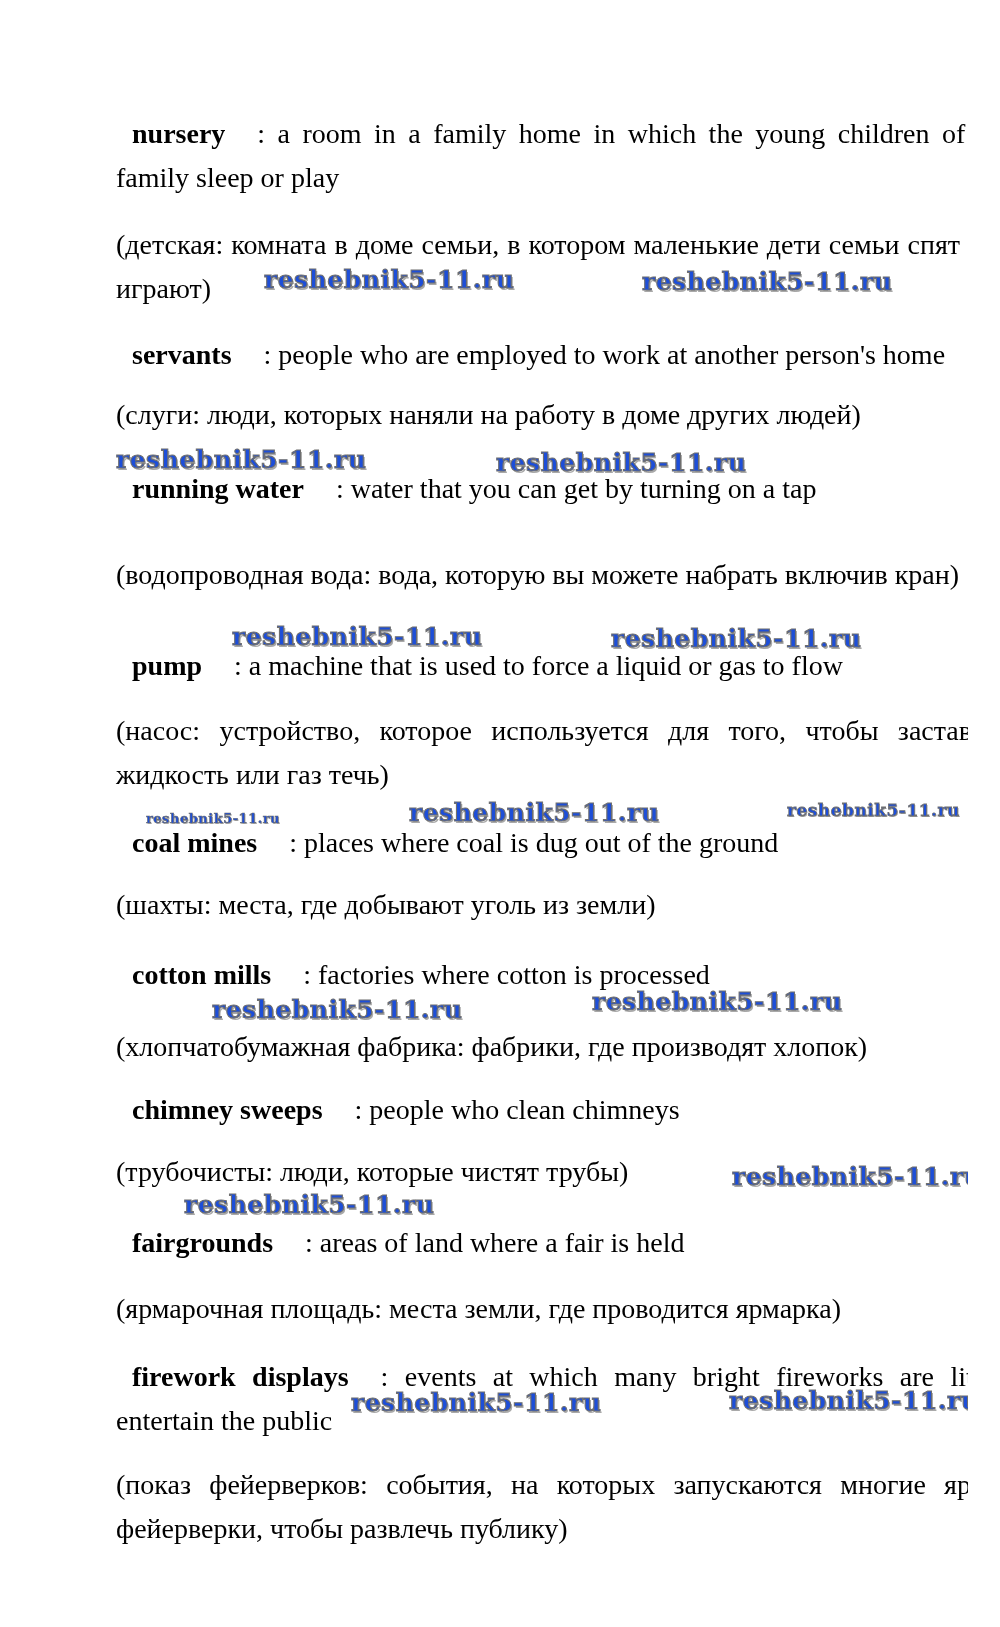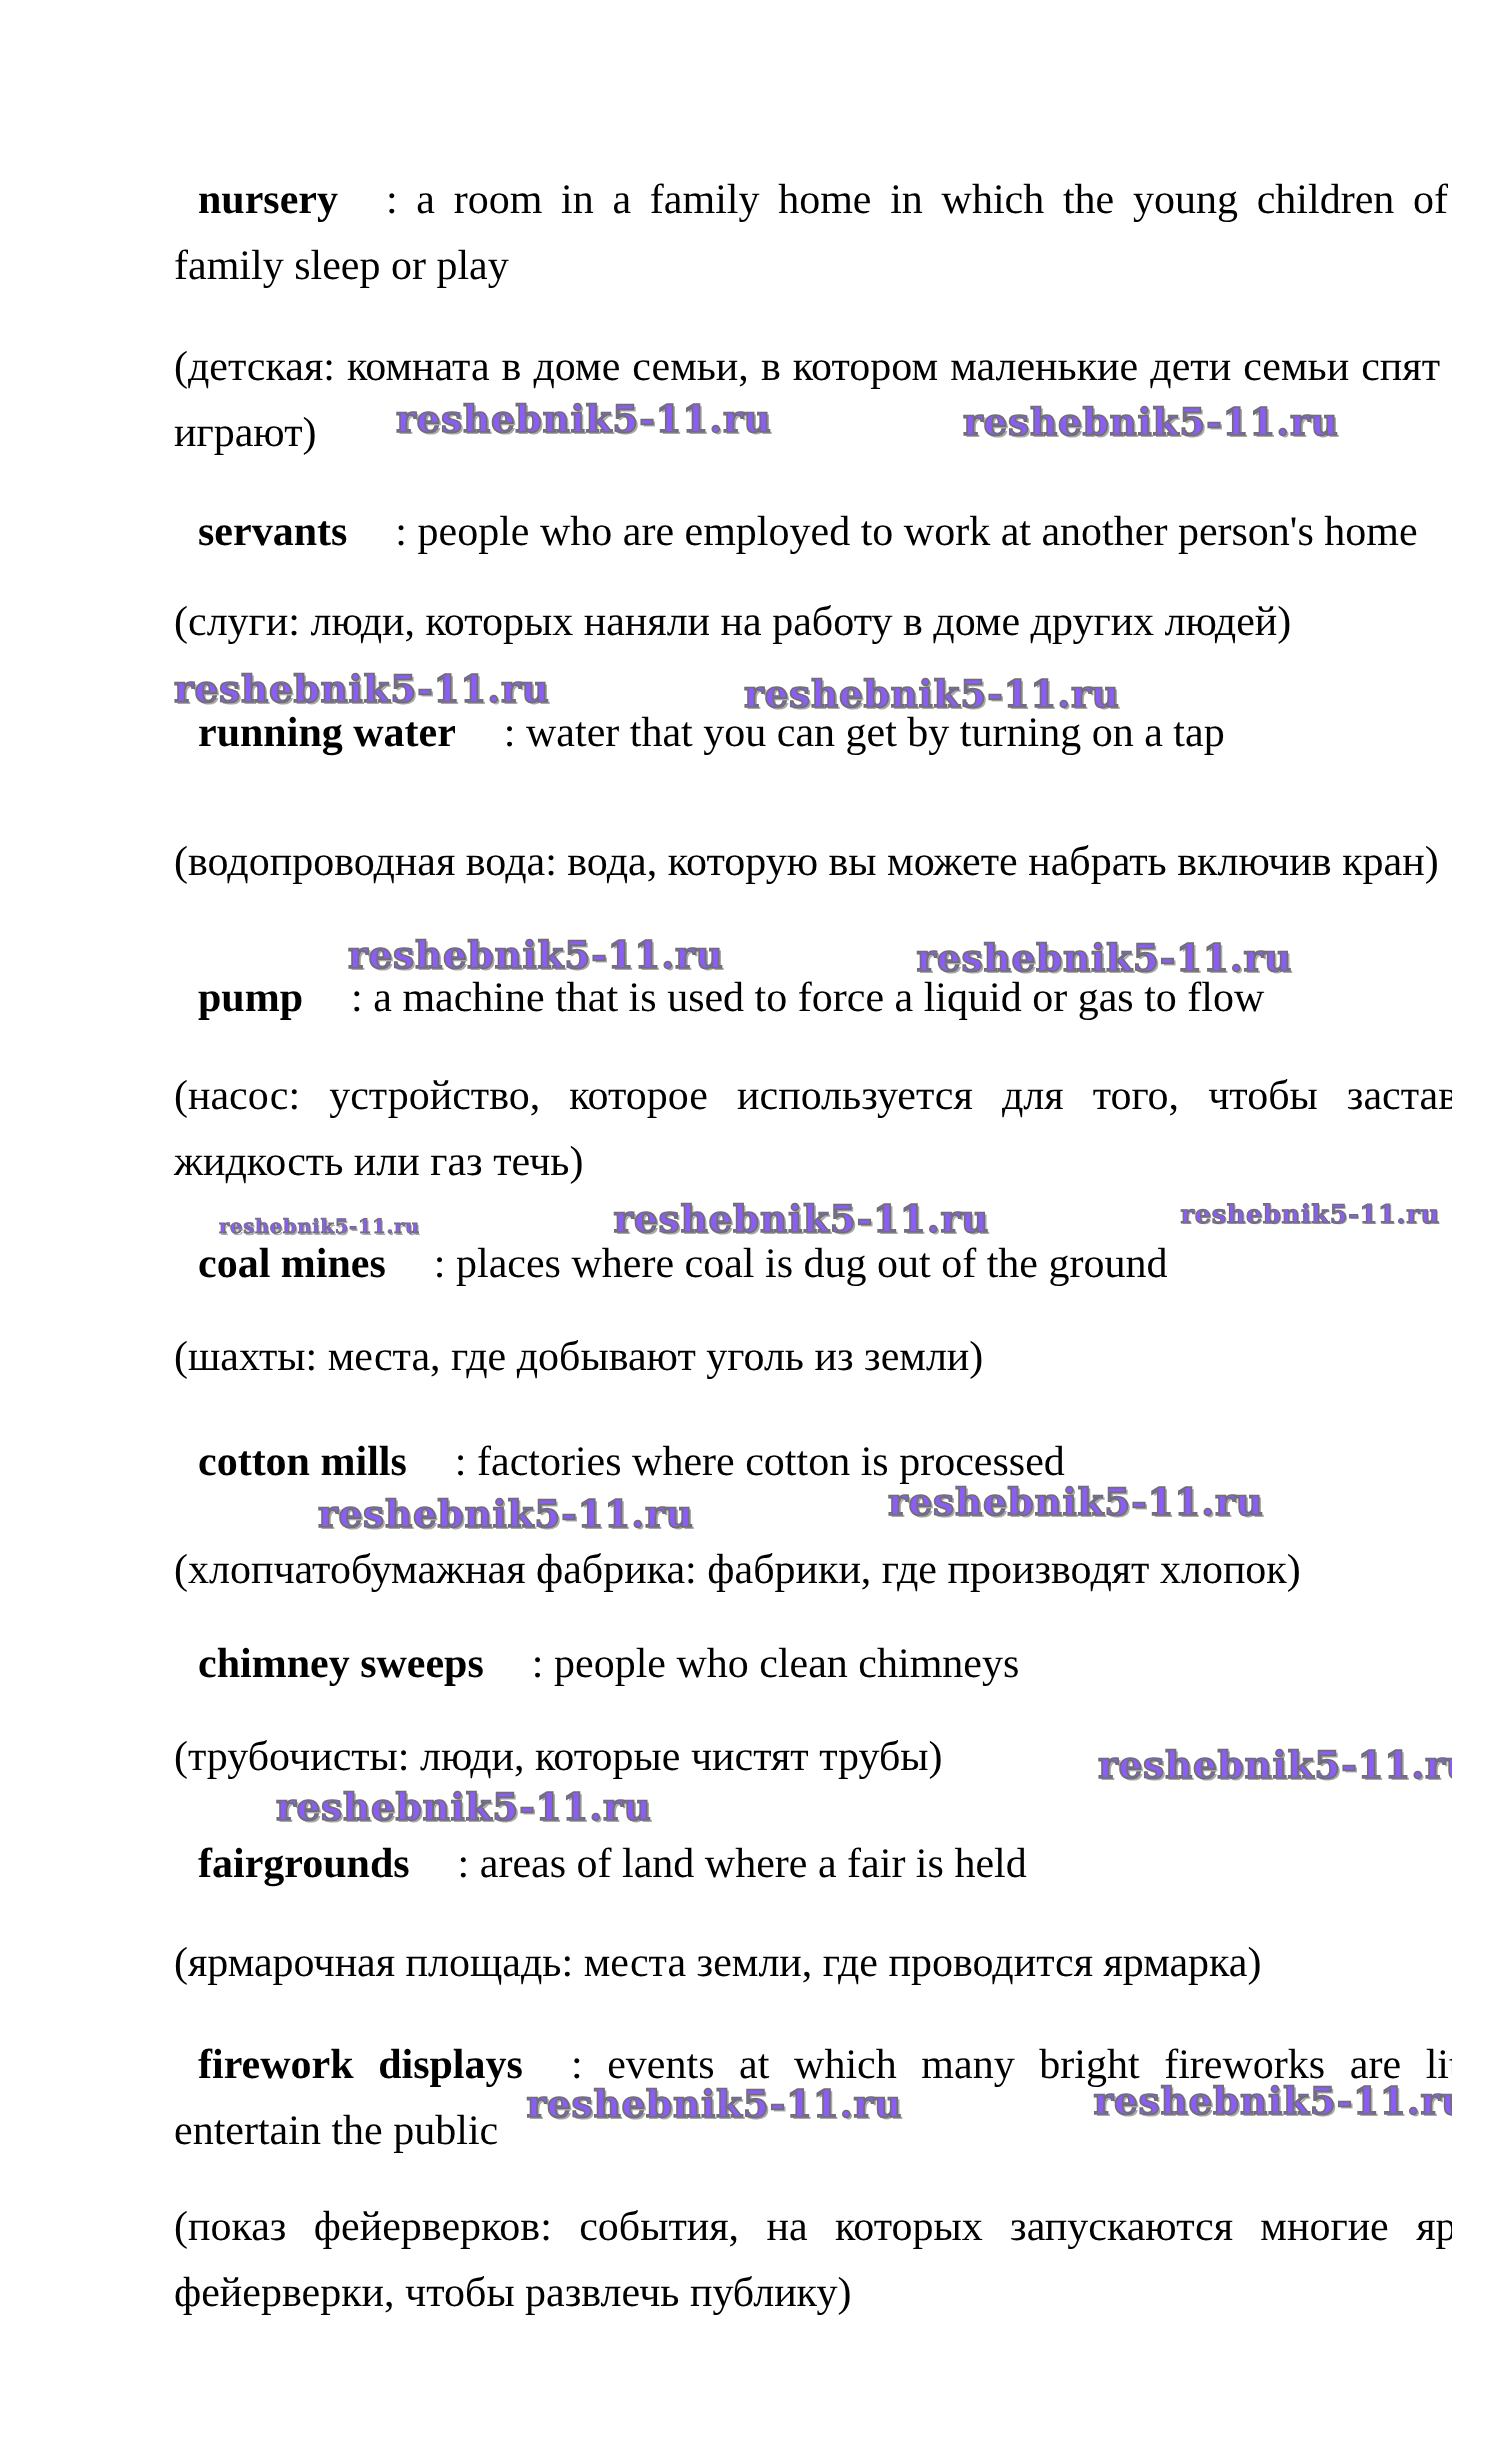--- a/index.html
+++ b/index.html
@@ -23,21 +23,21 @@
     text-align-last: left;
   }
   .term { font-weight: bold; }
   .wm {
     position: absolute;
     font-family: "DejaVu Serif", serif;
     font-weight: bold;
     font-size: 25px;
     letter-spacing: 0.5px;
     white-space: nowrap;
-    color: #8b5cf6;
+    color: #1d4ed8;
     -webkit-text-stroke: 1.1px #6f6f6f;
     text-shadow: 1.5px 1.5px 0 #a9a9a9;
   }
   .wm-small {
     font-size: 13px;
     -webkit-text-stroke: 0.6px #6f6f6f;
     text-shadow: 1px 1px 0 #ababab;
   }
   .wm-mid {
     font-size: 17px;

